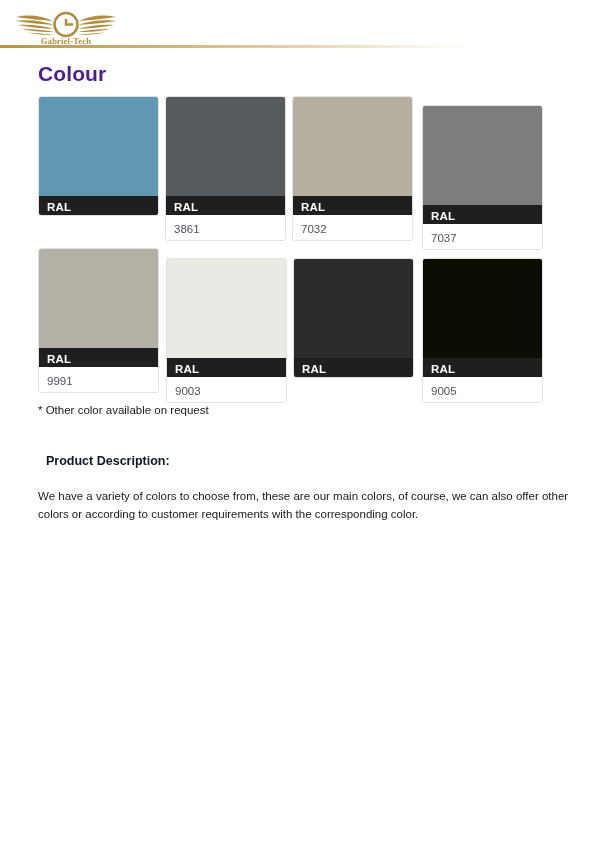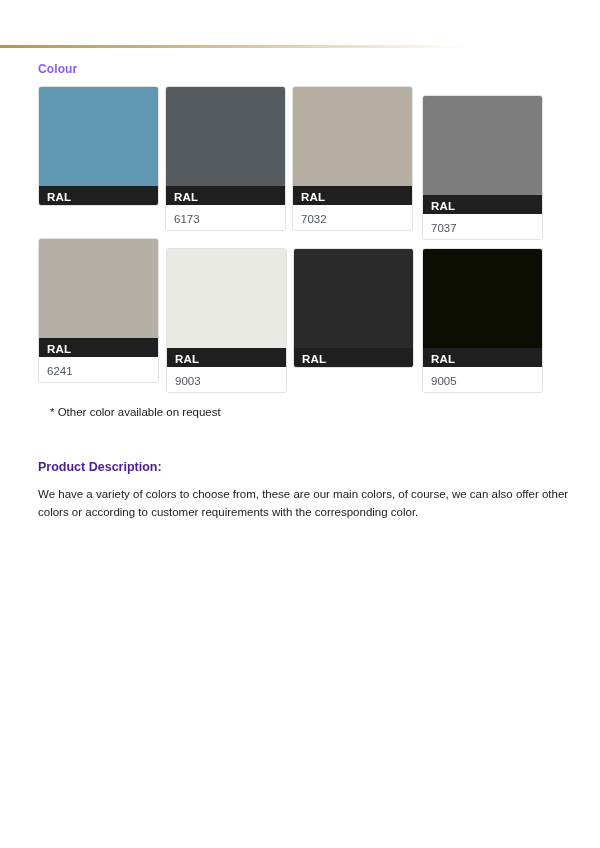--- a/index.html
+++ b/index.html
@@ -48,23 +48,23 @@
   
   .content {
     position: absolute;
     left: 0;
     top: 48px;
     width: 600px;
   }
   .page-title {
     margin: 0;
     padding: 14px 0 0 38px;
-    font-size: 12px;
+    font-size: 21px;
     font-weight: bold;
-    color: #8b5cf6;
+    color: #4c1d95;
     letter-spacing: 0.1px;
   }
 
   
   .swatch-rows {
     position: relative;
     padding: 0 0 0 38px;
   }
   .swatch-row {
     position: relative;
@@ -104,45 +104,69 @@
     padding-left: 8px;
     box-sizing: border-box;
   }
   .swatch-code {
     color: #4d545c;
     font-size: 11.5px;
   }
 
   
   .note {
-    margin: 12px;
+    margin: 0;
     padding: 6px 0 0 38px;
     font-size: 11.5px;
     color: #1a1a1a;
   }
   .section-heading {
-    margin: 0;
+    margin: 8px;
     padding: 30px 0 0 38px;
     font-size: 12.5px;
     font-weight: bold;
-    color: #4c1d95;
+    color: #0f172a;
   }
   .description {
     margin: 0;
     padding: 12px 28px 0 38px;
     font-size: 11.5px;
     line-height: 1.55;
     color: #1a1a1a;
     max-width: 532px;
   }
 </style>
 </head>
 <body>
 
 <div class="header">
+  <div class="logo">
+    <svg viewBox="0 0 208 84" width="104" height="42" aria-hidden="true">
+      <g fill="#b08d3f">
+
+        <path d="M4 26 C30 20 58 24 78 34 C56 32 30 30 4 26 Z"></path>
+        <path d="M2 34 C30 30 58 34 80 42 C56 40 28 38 2 34 Z"></path>
+        <path d="M8 42 C34 40 60 44 80 50 C58 49 32 47 8 42 Z"></path>
+        <path d="M16 50 C38 50 62 52 80 56 C60 56 36 55 16 50 Z"></path>
+        <path d="M26 57 C46 58 64 60 80 62 C62 62 44 61 26 57 Z"></path>
+
+        <path d="M204 26 C178 20 150 24 130 34 C152 32 178 30 204 26 Z"></path>
+        <path d="M206 34 C178 30 150 34 128 42 C152 40 180 38 206 34 Z"></path>
+        <path d="M200 42 C174 40 148 44 128 50 C150 49 176 47 200 42 Z"></path>
+        <path d="M192 50 C170 50 146 52 128 56 C148 56 172 55 192 50 Z"></path>
+        <path d="M182 57 C162 58 144 60 128 62 C146 62 164 61 182 57 Z"></path>
+      </g>
+
+      <g>
+        <circle cx="104" cy="41" r="23" fill="none" stroke="#b08d3f" stroke-width="5"></circle>
+        <path d="M104 30 L104 41 L118 41" fill="none" stroke="#b08d3f" stroke-width="5"></path>
+      </g>
+      <text x="104" y="80" text-anchor="middle" font-family="'Liberation Serif', serif" font-size="17" font-weight="bold" fill="#b08d3f" letter-spacing="0.4">Gabriel-Tech</text>
+    </svg>
+  </div>
   <div class="gold-rule"></div>
 </div>
 
 <div class="content">
 
   <h1 class="page-title">Colour</h1>
 
   <div class="swatch-rows">
 
     <div class="swatch-row">
@@ -152,21 +176,21 @@
           <span class="swatch-band-label">RAL</span>
         </div>
       </div>
 
       <div class="swatch-card" style="left:127px; top:10px;">
         <div class="swatch-color" style="background:#555b5e;"></div>
         <div class="swatch-band">
           <span class="swatch-band-label">RAL</span>
         </div>
         <div class="swatch-footer">
-          <span class="swatch-code">6173</span>
+          <span class="swatch-code">3861</span>
         </div>
       </div>
 
       <div class="swatch-card" style="left:254px; top:10px;">
         <div class="swatch-color" style="background:#b5aea1;"></div>
         <div class="swatch-band">
           <span class="swatch-band-label">RAL</span>
         </div>
         <div class="swatch-footer">
           <span class="swatch-code">7032</span>
@@ -184,21 +208,21 @@
       </div>
     </div>
 
     <div class="swatch-row">
       <div class="swatch-card" style="left:0px; top:6px;">
         <div class="swatch-color" style="background:#b5b0a5;"></div>
         <div class="swatch-band">
           <span class="swatch-band-label">RAL</span>
         </div>
         <div class="swatch-footer">
-          <span class="swatch-code">6241</span>
+          <span class="swatch-code">9991</span>
         </div>
       </div>
 
       <div class="swatch-card" style="left:128px; top:16px;">
         <div class="swatch-color" style="background:#e9eae4;"></div>
         <div class="swatch-band">
           <span class="swatch-band-label">RAL</span>
         </div>
         <div class="swatch-footer">
           <span class="swatch-code">9003</span>

